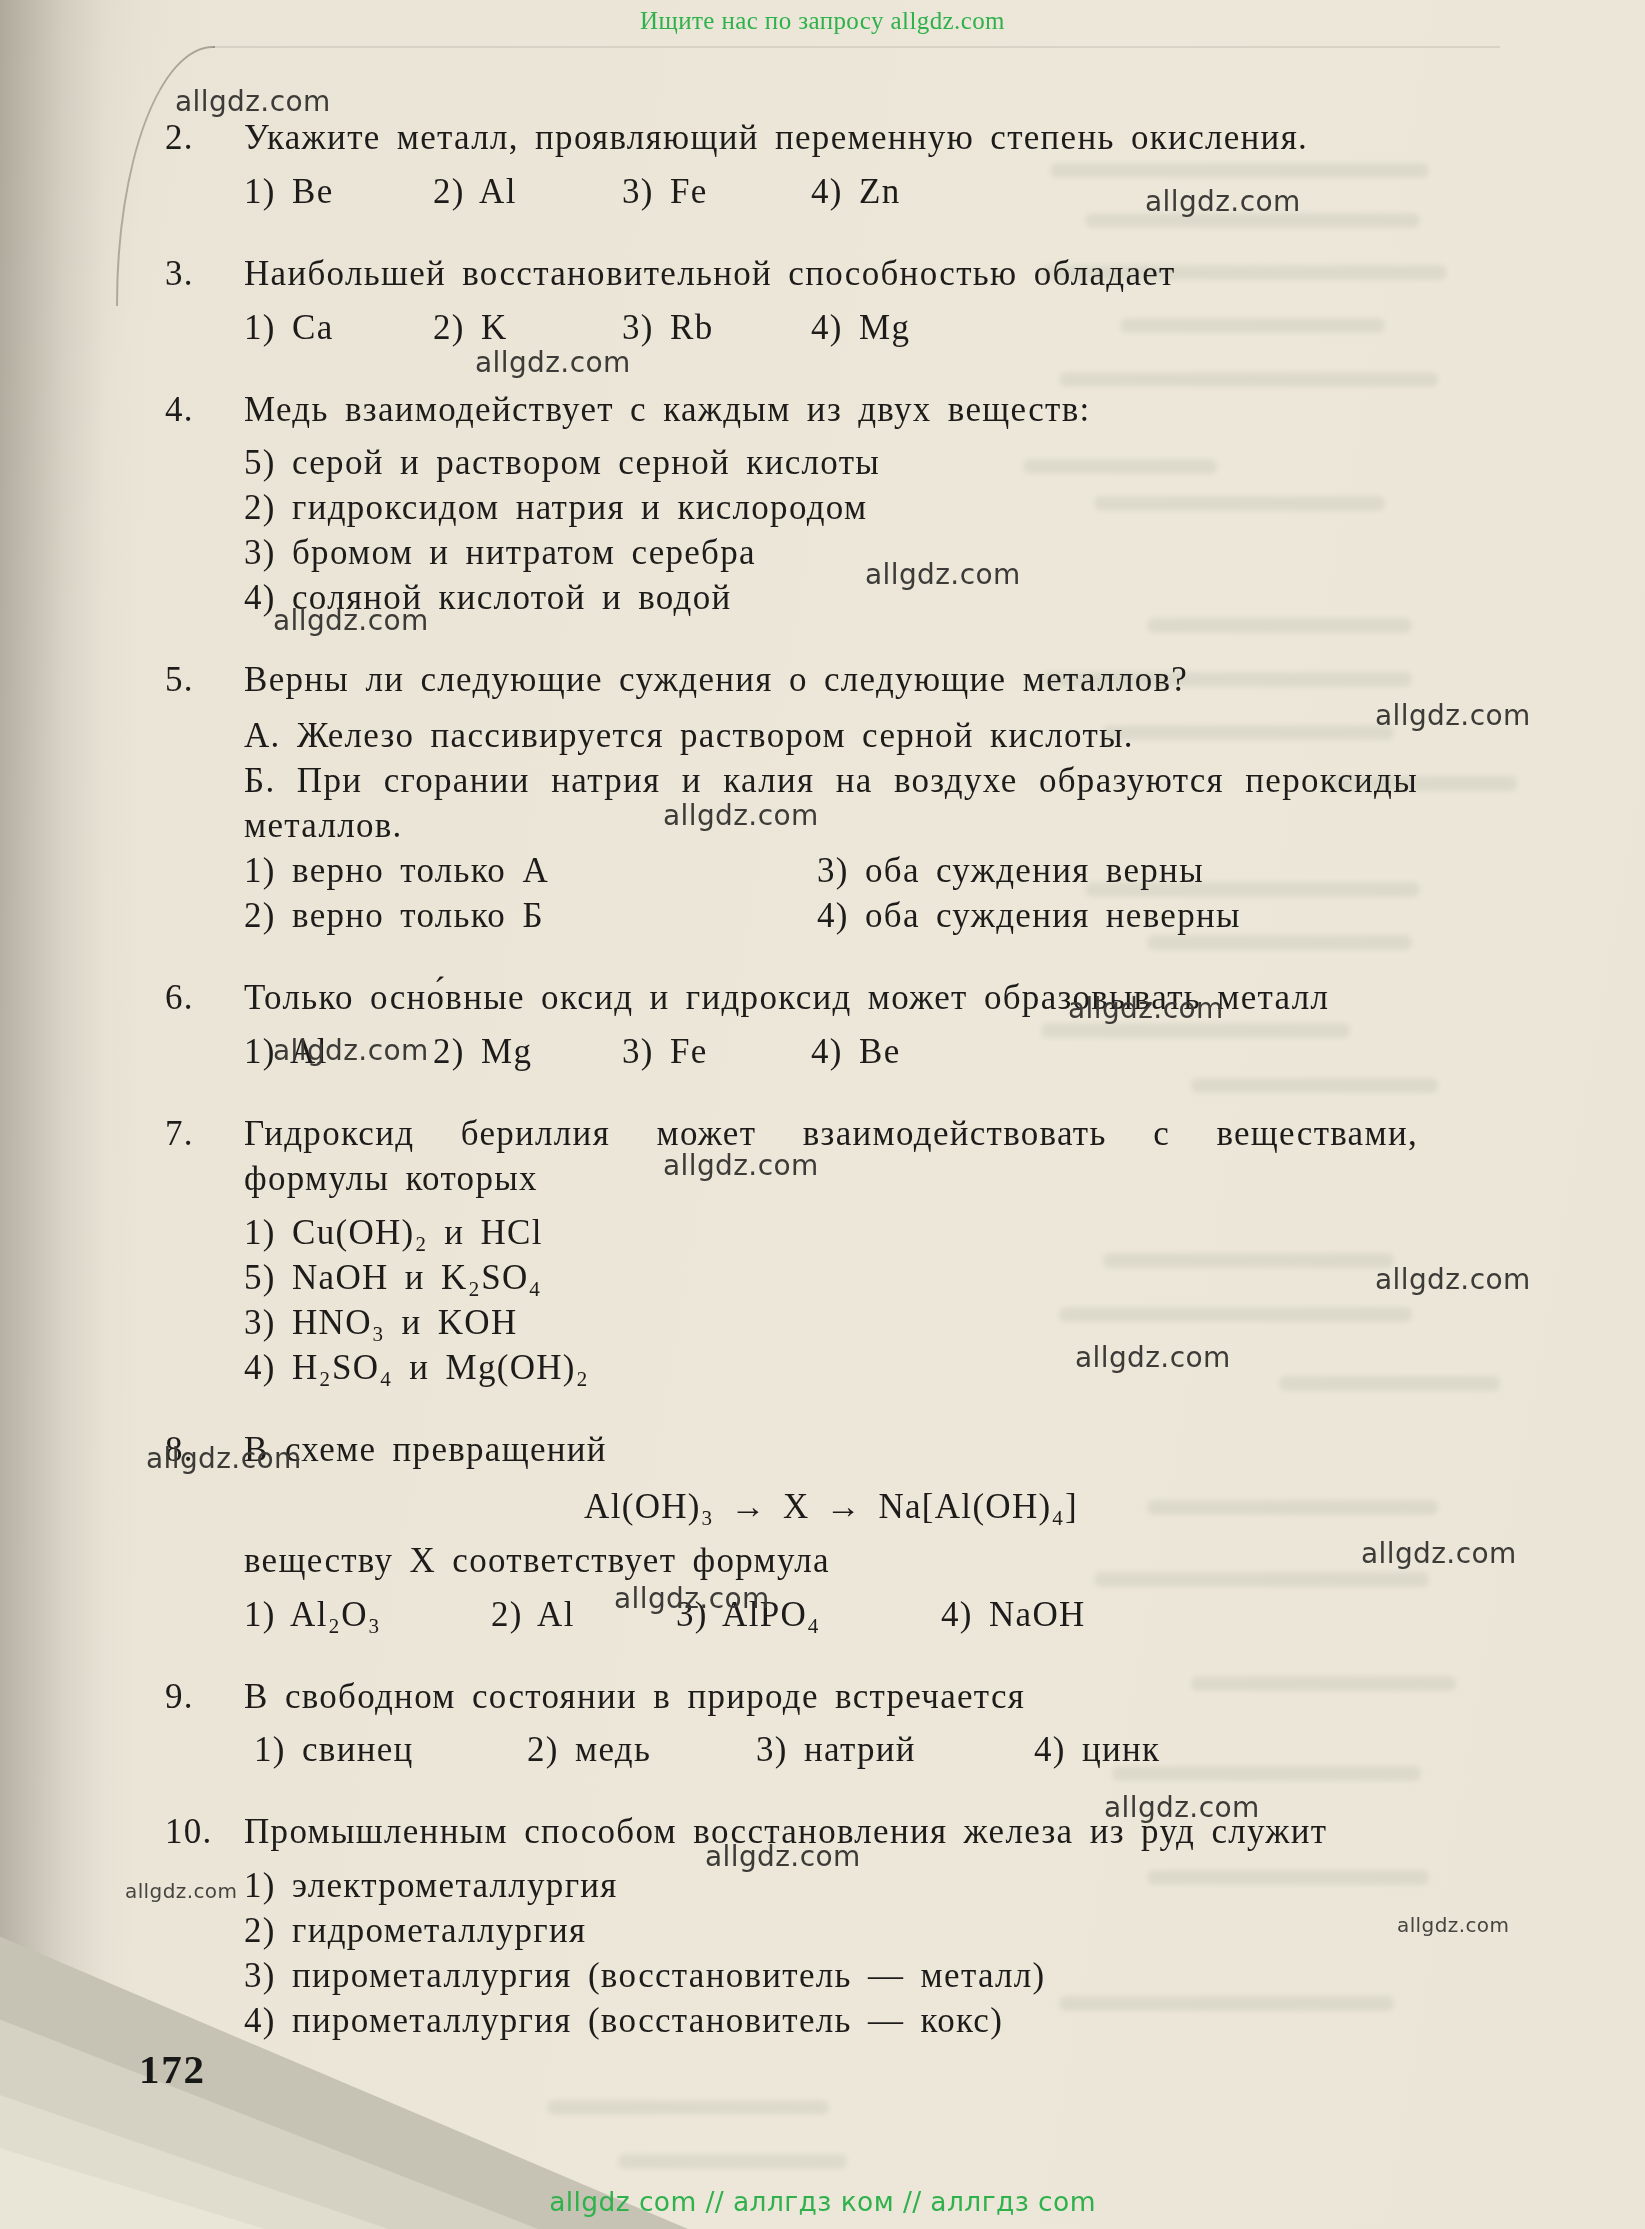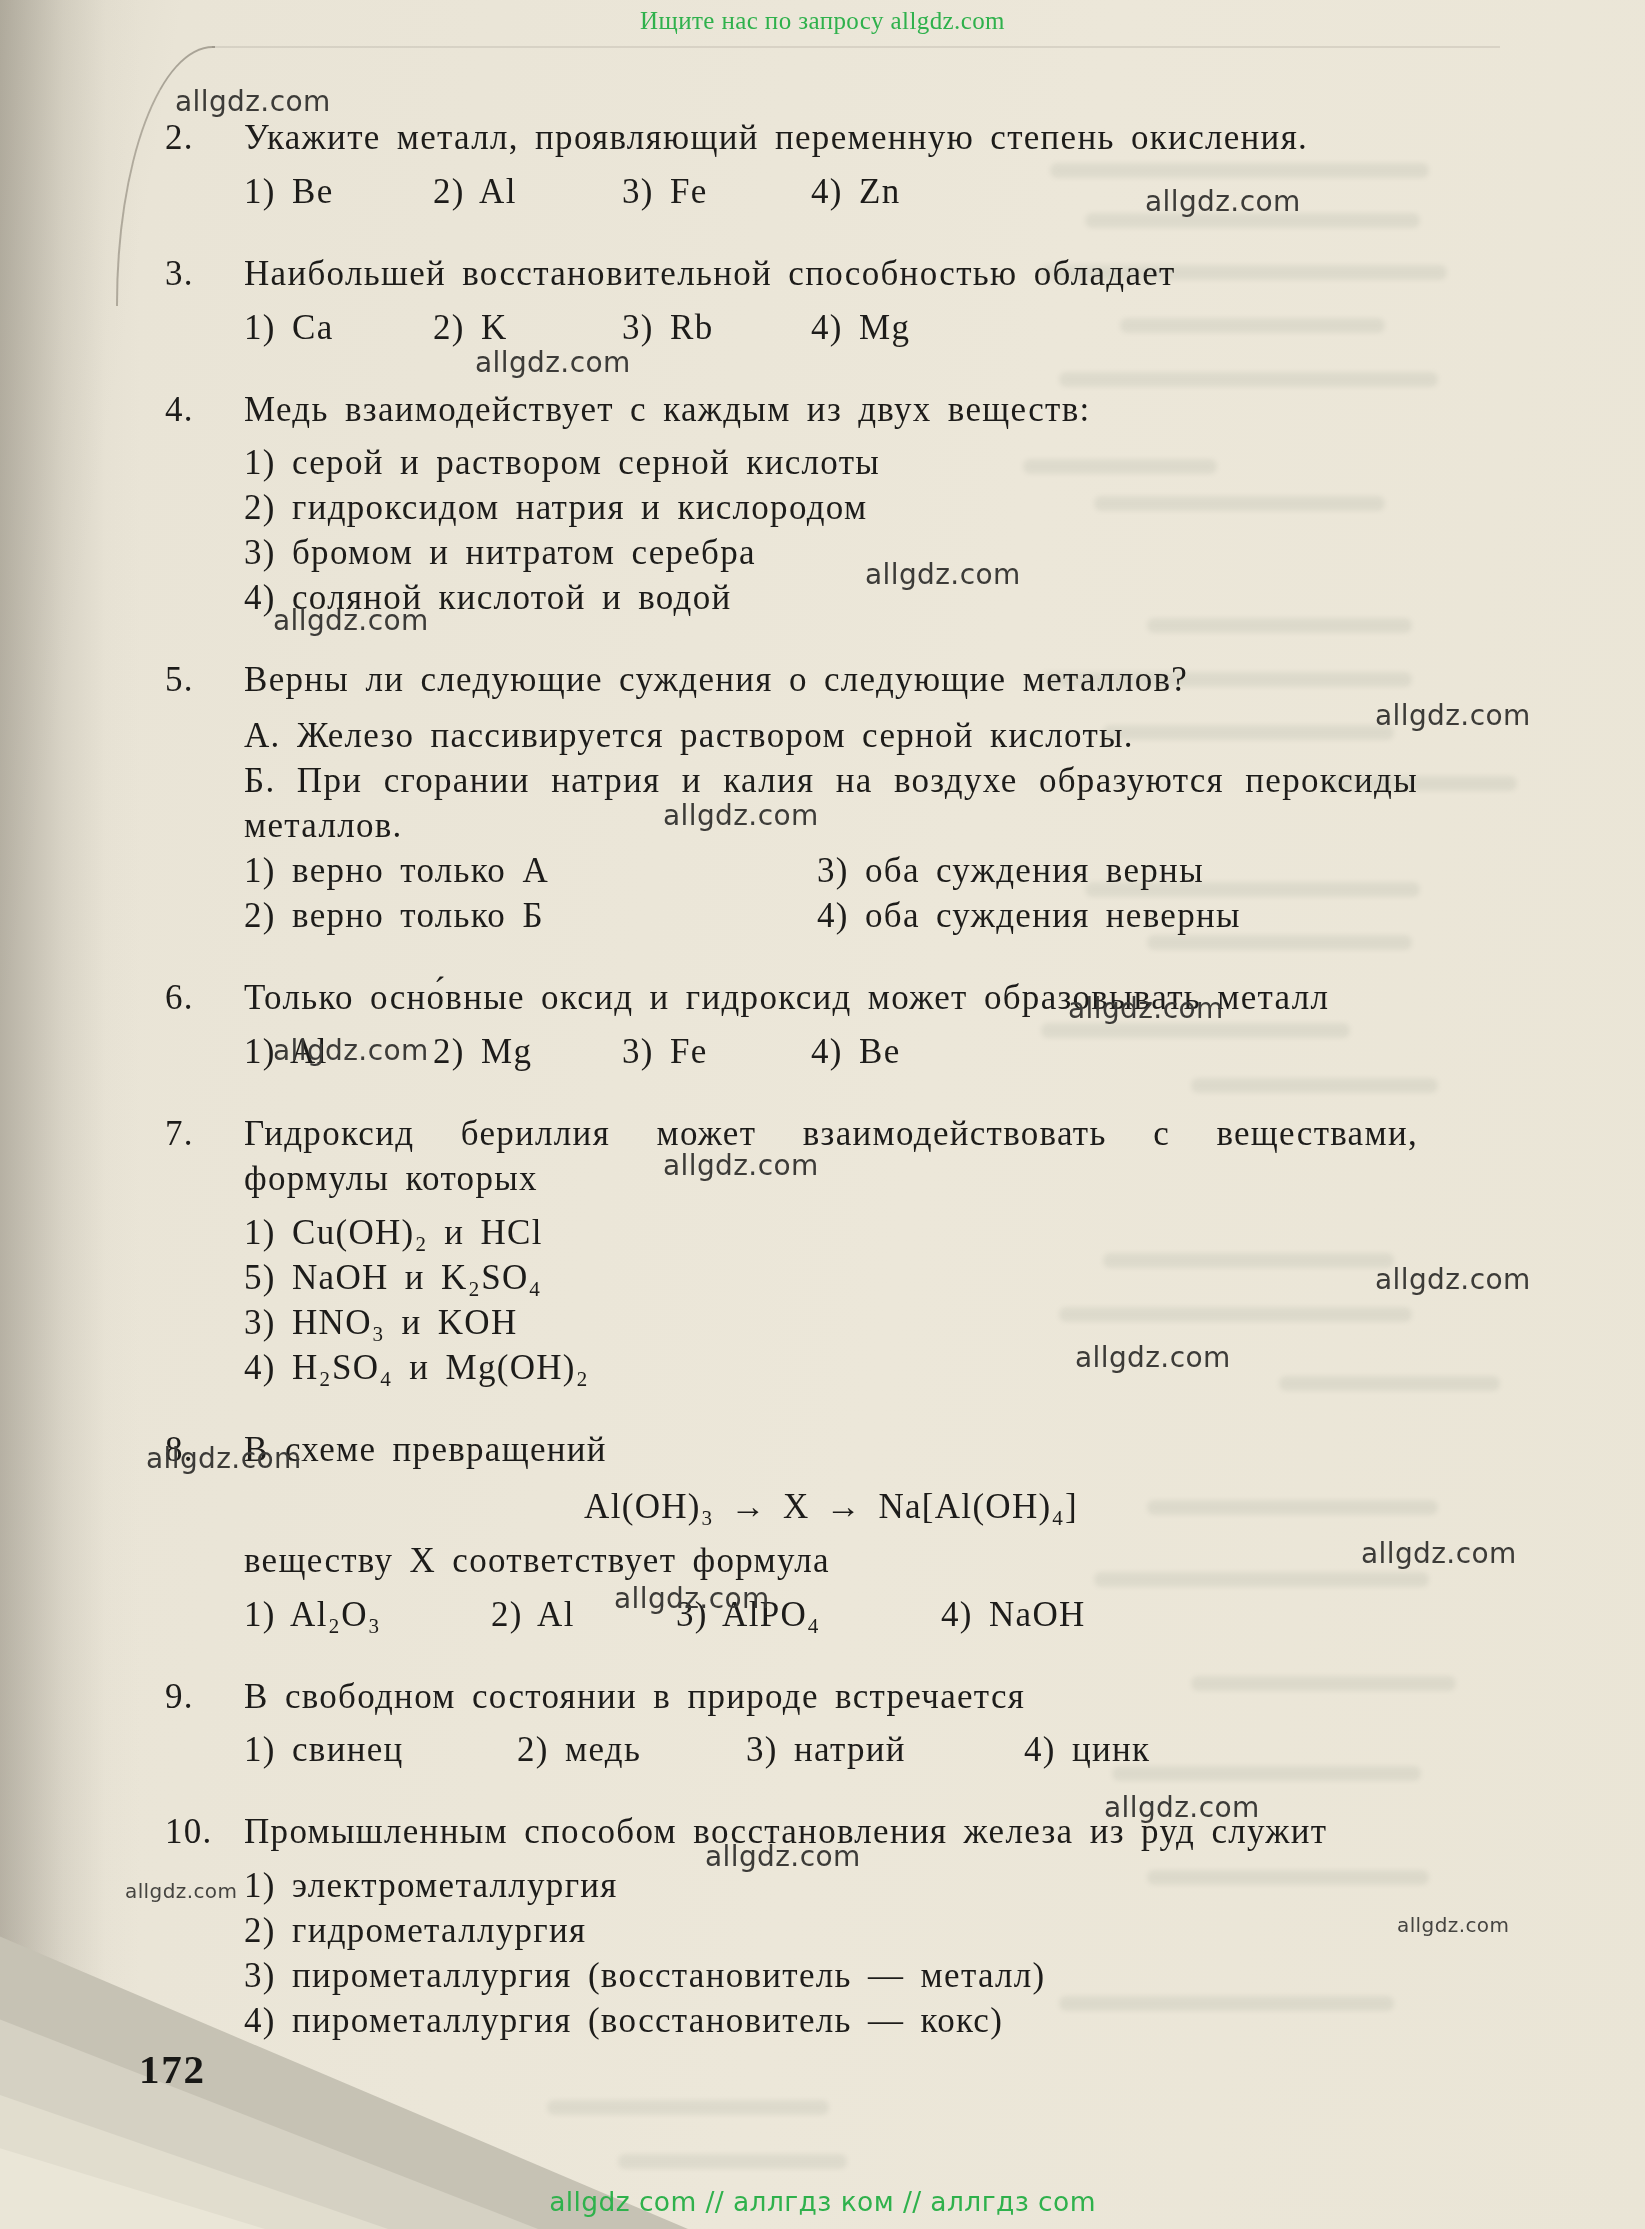--- a/index.html
+++ b/index.html
@@ -42,21 +42,21 @@
     font-size:35px;line-height:45px;letter-spacing:1.3px;word-spacing:6.2px;}
   .q{display:flex;margin-bottom:37px;}
   .qnum{width:79px;flex:none;}
   .qbody{flex:1;min-width:0;}
   .qtext{text-align:justify;}
   .opts-row{margin-top:8.8px;white-space:nowrap;}
   .opts-col{margin-top:8.8px;}
   .statements{margin-top:10.6px;text-align:justify;}
   .io{display:inline-block;}
   .w215{width:189px;} .w280{width:247px;} .w210{width:185px;} .w300{width:265px;}
-  .w310{width:273px;} .w260{width:229px;} .w315{width:278px;}
+  .w310{width:273px;margin-left:10px;} .w260{width:229px;} .w315{width:278px;}
   .q5-grid{display:grid;grid-template-columns:573px 1fr;}
   .formula{text-align:center;margin:12.4px 0 8.8px 0;}
   .after-formula{margin-top:0;}
   .pagenum{position:absolute;left:139px;top:2045px;font-size:41px;font-weight:bold;letter-spacing:1.8px;color:#181816;}
 </style>
 </head>
 <body>
 
 <div class="scan">
 
@@ -137,21 +137,21 @@
           <span class="io w215">1) Ca</span><span class="io w215">2) K</span><span class="io w215">3) Rb</span><span class="io">4) Mg</span>
         </div>
       </div>
     </div>
 
     <div class="q">
       <div class="qnum">4.</div>
       <div class="qbody">
         <div class="qtext">Медь взаимодействует с каждым из двух веществ:</div>
         <div class="opts-col">
-          <div>1) серой и раствором серной кислоты</div>
+          <div>5) серой и раствором серной кислоты</div>
           <div>2) гидроксидом натрия и кислородом</div>
           <div>3) бромом и нитратом серебра</div>
           <div>4) соляной кислотой и водой</div>
         </div>
       </div>
     </div>
 
     <div class="q">
       <div class="qnum">5.</div>
       <div class="qbody">

